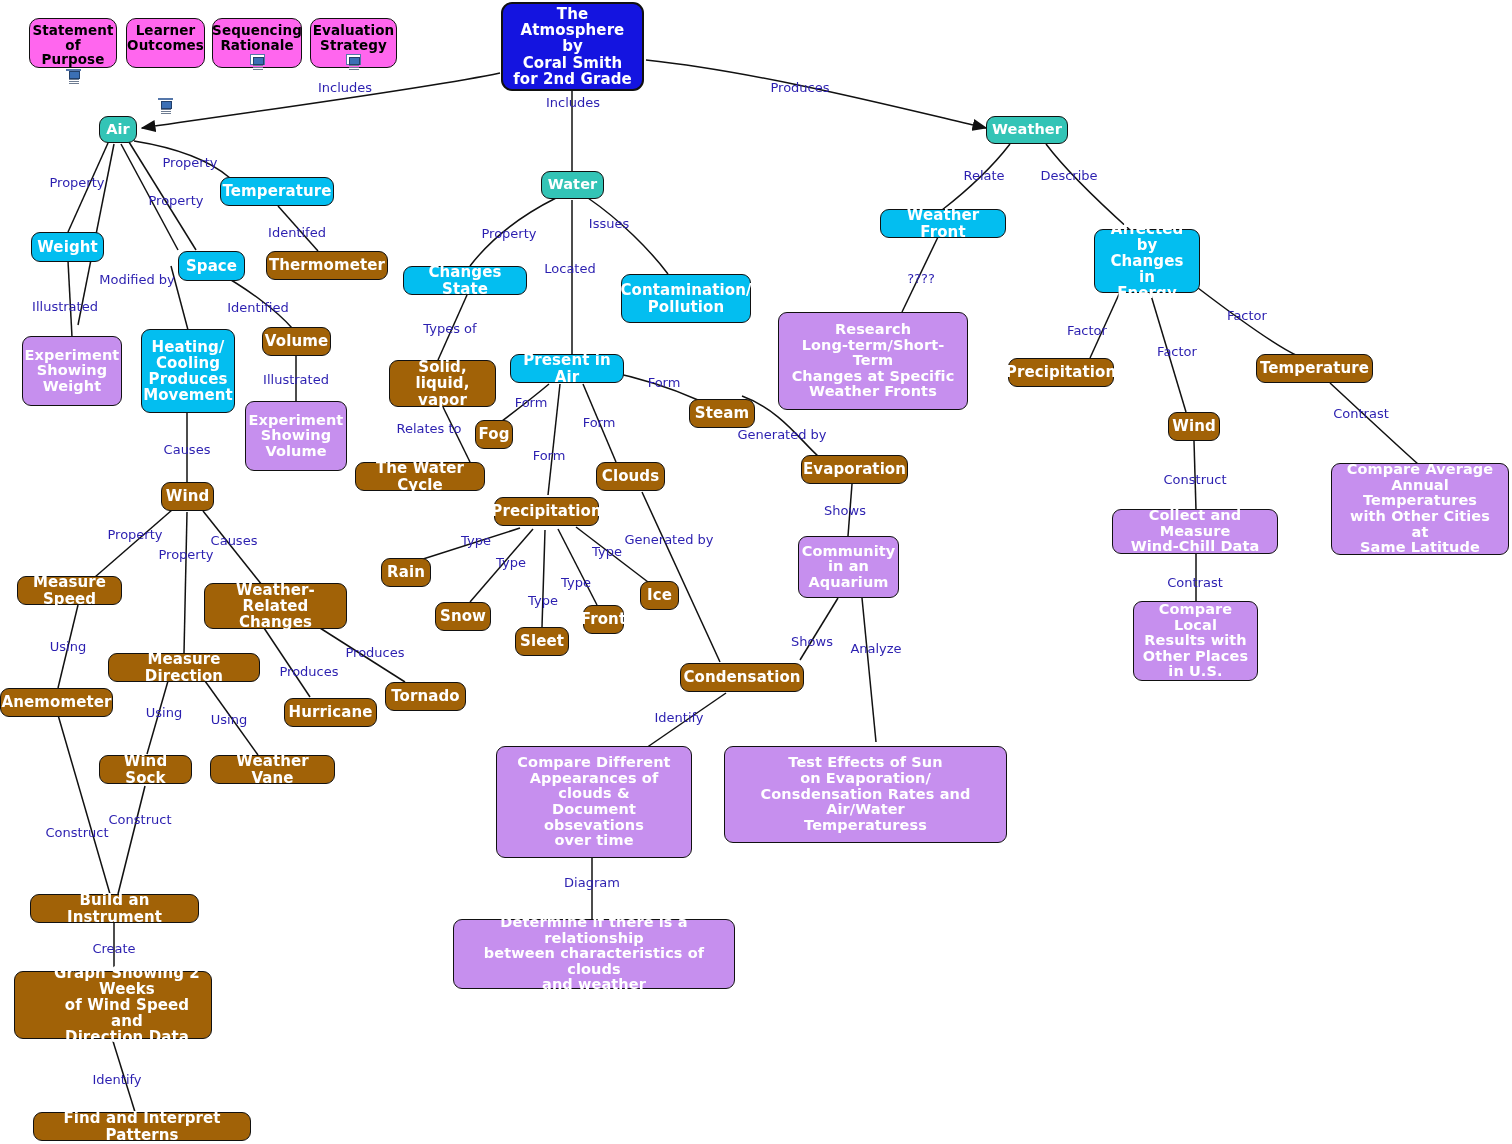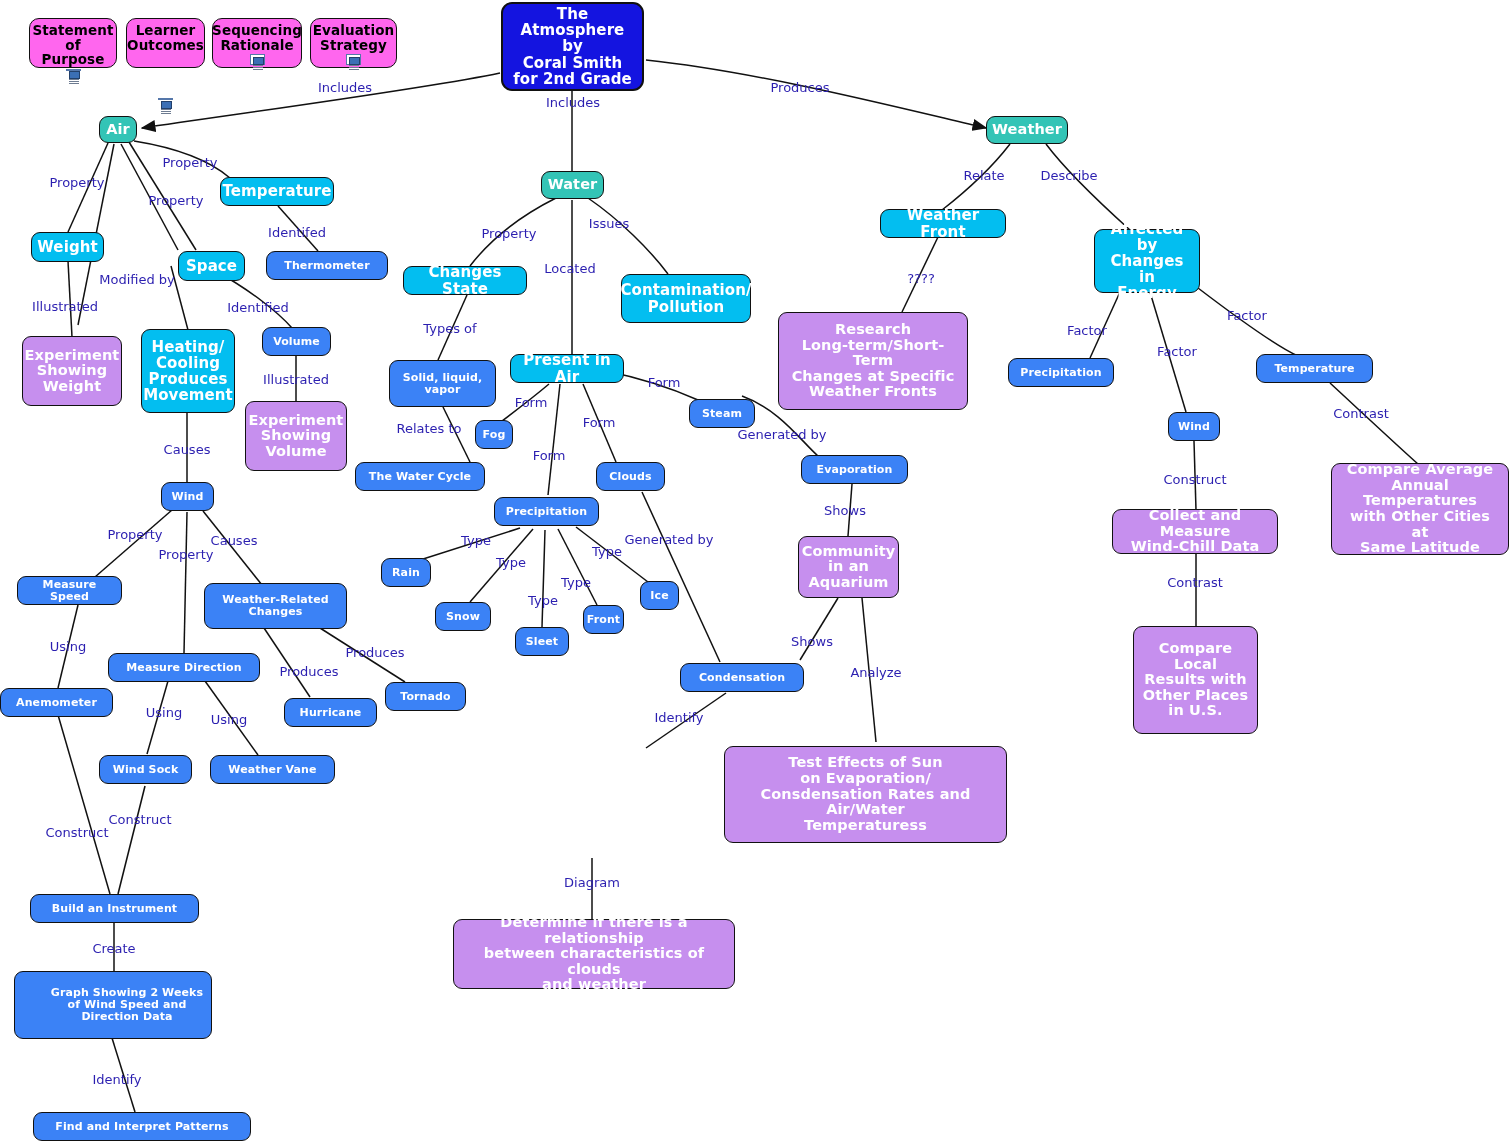--- a/index.html
+++ b/index.html
@@ -49,21 +49,21 @@
   }
   .node.root {
     background: #1414E0;
     color: #ffffff;
     font-size: 15px;
     border-radius: 11px;
     border-width: 2px;
   }
   .node.teal   { background: #33C4B6; font-size: 14.5px; }
   .node.cyan   { background: #03BEF0; font-size: 15px; }
-  .node.lblue  { background: #3b82f6; font-size: 11px; }
+  .node.lblue  { background: #a16207; font-size: 15px; }
   .node.purple { background: #C68FEE; font-size: 14.5px; }
 
   .doc-icon {
     width: 15px;
     height: 17px;
     margin-top: 2px;
     position: relative;
     border: 1.2px solid #5577aa;
     background: #ffffff;
     box-sizing: border-box;
@@ -331,20 +331,27 @@
     <span>Evaporation</span>
   </div>
   <div class="node lblue" style="left:680px;top:663px;width:124px;height:29px;">
     <span>Condensation</span>
   </div>
   <div class="node purple" style="left:798px;top:536px;width:101px;height:62px;">
     <span>Community
 in an
 Aquarium</span>
   </div>
+  <div class="node purple" style="left:496px;top:746px;width:196px;height:112px;">
+    <span>Compare Different
+Appearances of clouds &amp;
+Document
+obsevations
+over time</span>
+  </div>
   <div class="node purple" style="left:724px;top:746px;width:283px;height:97px;">
     <span>Test Effects of Sun
 on Evaporation/
 Consdensation Rates and Air/Water
 Temperaturess</span>
   </div>
   <div class="node purple" style="left:453px;top:919px;width:282px;height:70px;">
     <span>Determine if there is a relationship
 between characteristics of clouds
 and weather</span>
@@ -370,21 +377,21 @@
   <div class="node lblue" style="left:1168px;top:412px;width:52px;height:29px;">
     <span>Wind</span>
   </div>
   <div class="node lblue" style="left:1256px;top:354px;width:117px;height:29px;">
     <span>Temperature</span>
   </div>
   <div class="node purple" style="left:1112px;top:509px;width:166px;height:45px;">
     <span>Collect and Measure
 Wind-Chill Data</span>
   </div>
-  <div class="node purple" style="left:1133px;top:626px;width:125px;height:108px;">
+  <div class="node purple" style="left:1133px;top:601px;width:125px;height:80px;">
     <span>Compare Local
 Results with
 Other Places
 in U.S.</span>
   </div>
   <div class="node purple" style="left:1331px;top:463px;width:178px;height:92px;">
     <span>Compare Average
 Annual Temperatures
 with Other Cities at
 Same Latitude</span>
@@ -427,21 +434,21 @@
   <span class="lbl" style="left:664px;top:382px;">Form</span>
   <span class="lbl" style="left:476px;top:540px;">Type</span>
   <span class="lbl" style="left:511px;top:562px;">Type</span>
   <span class="lbl" style="left:543px;top:600px;">Type</span>
   <span class="lbl" style="left:576px;top:582px;">Type</span>
   <span class="lbl" style="left:607px;top:551px;">Type</span>
   <span class="lbl" style="left:669px;top:539px;">Generated by</span>
   <span class="lbl" style="left:782px;top:434px;">Generated by</span>
   <span class="lbl" style="left:845px;top:510px;">Shows</span>
   <span class="lbl" style="left:812px;top:641px;">Shows</span>
-  <span class="lbl" style="left:876px;top:672px;">Analyze</span>
+  <span class="lbl" style="left:876px;top:648px;">Analyze</span>
   <span class="lbl" style="left:679px;top:717px;">Identify</span>
   <span class="lbl" style="left:592px;top:882px;">Diagram</span>
 
   <span class="lbl" style="left:984px;top:175px;">Relate</span>
   <span class="lbl" style="left:1069px;top:175px;">Describe</span>
   <span class="lbl" style="left:921px;top:278px;">????</span>
   <span class="lbl" style="left:1087px;top:330px;">Factor</span>
   <span class="lbl" style="left:1177px;top:351px;">Factor</span>
   <span class="lbl" style="left:1247px;top:315px;">Factor</span>
   <span class="lbl" style="left:1195px;top:479px;">Construct</span>

